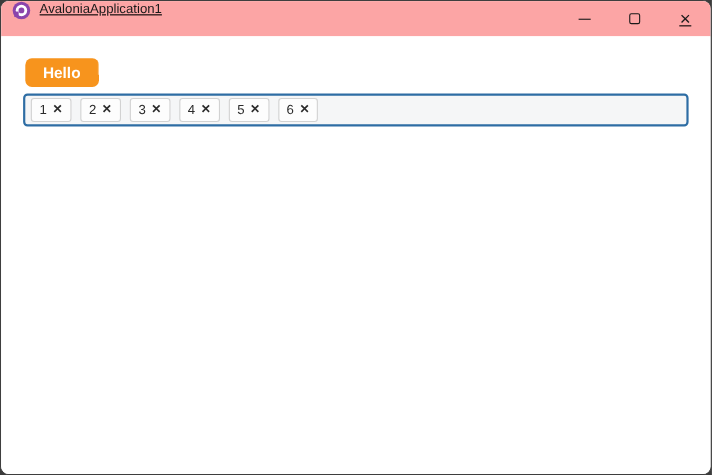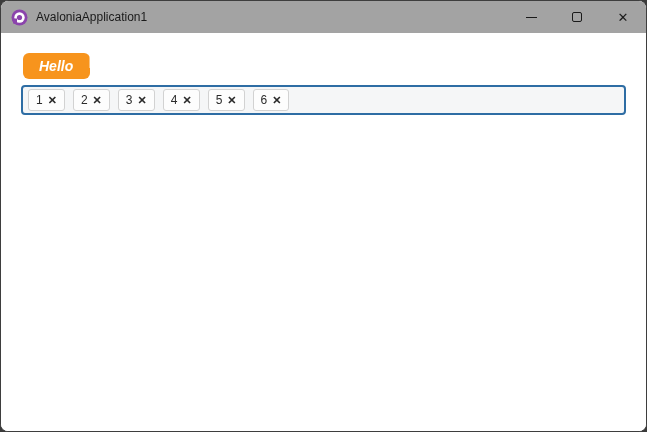--- a/index.html
+++ b/index.html
@@ -12,23 +12,24 @@
   .window {
     position: absolute; inset: 0;
     background: #ffffff;
     border: 1px solid #3e3e3e;
     border-radius: 8px;
     overflow: hidden;
   }
   
   .titlebar {
     height: 32px;
-    background: #a3a3a3;
+    background: #fca5a5;
     display: flex;
-    align-items: center;
+    align-items: flex-start;
+    text-decoration: underline;
   }
   .app-logo {
     width: 17px; height: 17px;
     margin-left: 10px;
     flex: 0 0 auto;
     display: block;
   }
   .window-title {
     margin-left: 8px;
     font-size: 12px;
@@ -52,21 +53,20 @@
   
   .content { background: #ffffff; height: 400px; }
   .tabstrip {
     display: inline-flex;
     align-items: flex-start;
     margin: 20px 0 0 22px;
     height: 26px;
     background: #f7941d;
     border-radius: 6px;
     overflow: hidden;
-    font-style: italic;
   }
   .tab {
     padding: 0 16px;
     height: 100%;
     display: flex; align-items: center;
     color: #ffffff;
     font-size: 14px;
     font-weight: bold;
     cursor: default;
   }

